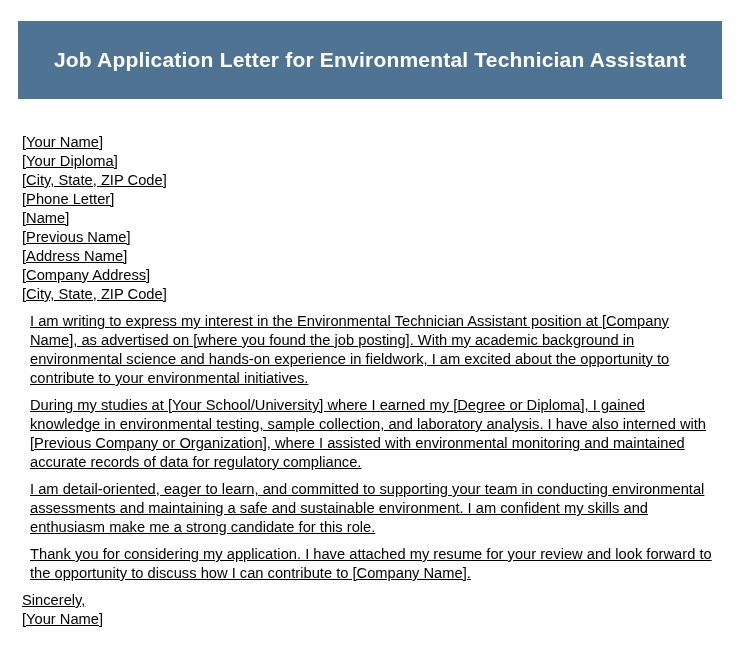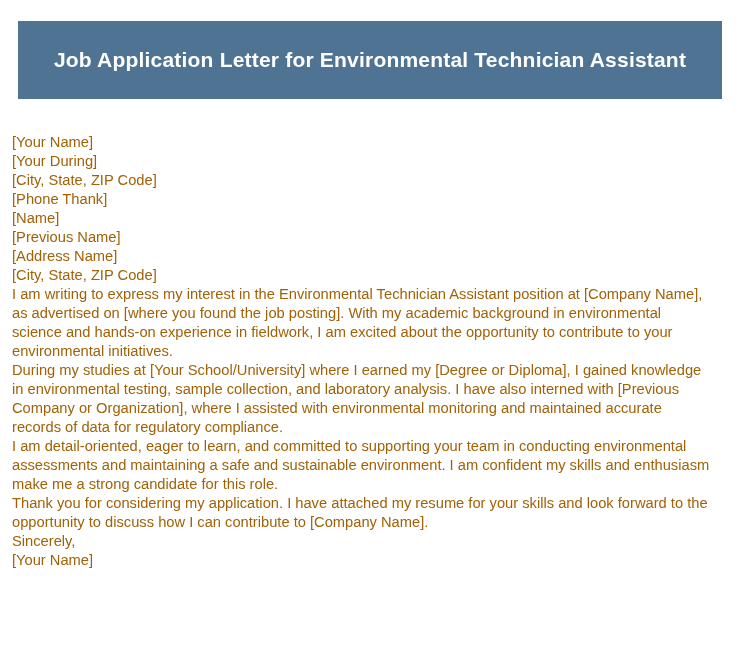--- a/index.html
+++ b/index.html
@@ -36,63 +36,65 @@
   .header-title {
     color: #ffffff;
     font-size: 21px;
     font-weight: bold;
     text-align: center;
     line-height: 1.2;
     letter-spacing: 0.2px;
   }
   .letter-body {
     position: absolute;
-    left: 12px;
+    left: 22px;
     top: 133px;
     width: 702px;
     font-size: 14.7px;
     line-height: 19px;
-    color: #a16207;
+    color: #000000;
+    text-decoration: underline;
   }
   .line {
     white-space: pre-wrap;
   }
   .para {
-    margin: 0;
+    margin: 8px;
     white-space: normal;
   }
 </style>
 </head>
 <body>
 
 <div class="page">
 
   <div class="header-banner">
     <div class="header-title">Job Application Letter for Environmental Technician Assistant</div>
   </div>
 
   <div class="letter-body">
 
     <div>
       <div class="line">[Your Name]</div>
-      <div class="line">[Your During]</div>
+      <div class="line">[Your Diploma]</div>
       <div class="line">[City, State, ZIP Code]</div>
-      <div class="line">[Phone Thank]</div>
+      <div class="line">[Phone Letter]</div>
       <div class="line">[Name]</div>
     </div>
 
     <div>
       <div class="line">[Previous Name]</div>
       <div class="line">[Address Name]</div>
+      <div class="line">[Company Address]</div>
       <div class="line">[City, State, ZIP Code]</div>
     </div>
 
 
     <p class="para">I am writing to express my interest in the Environmental Technician Assistant position at [Company Name], as advertised on [where you found the job posting]. With my academic background in environmental science and hands-on experience in fieldwork, I am excited about the opportunity to contribute to your environmental initiatives.</p>
     <p class="para">During my studies at [Your School/University] where I earned my [Degree or Diploma], I gained knowledge in environmental testing, sample collection, and laboratory analysis. I have also interned with [Previous Company or Organization], where I assisted with environmental monitoring and maintained accurate records of data for regulatory compliance.</p>
     <p class="para">I am detail-oriented, eager to learn, and committed to supporting your team in conducting environmental assessments and maintaining a safe and sustainable environment. I am confident my skills and enthusiasm make me a strong candidate for this role.</p>
-    <p class="para">Thank you for considering my application. I have attached my resume for your skills and look forward to the opportunity to discuss how I can contribute to [Company Name].</p>
+    <p class="para">Thank you for considering my application. I have attached my resume for your review and look forward to the opportunity to discuss how I can contribute to [Company Name].</p>
 
     <div class="line">Sincerely,</div>
     <div class="line">[Your Name]</div>
 
   </div>
 </div>
 
 </body></html>

